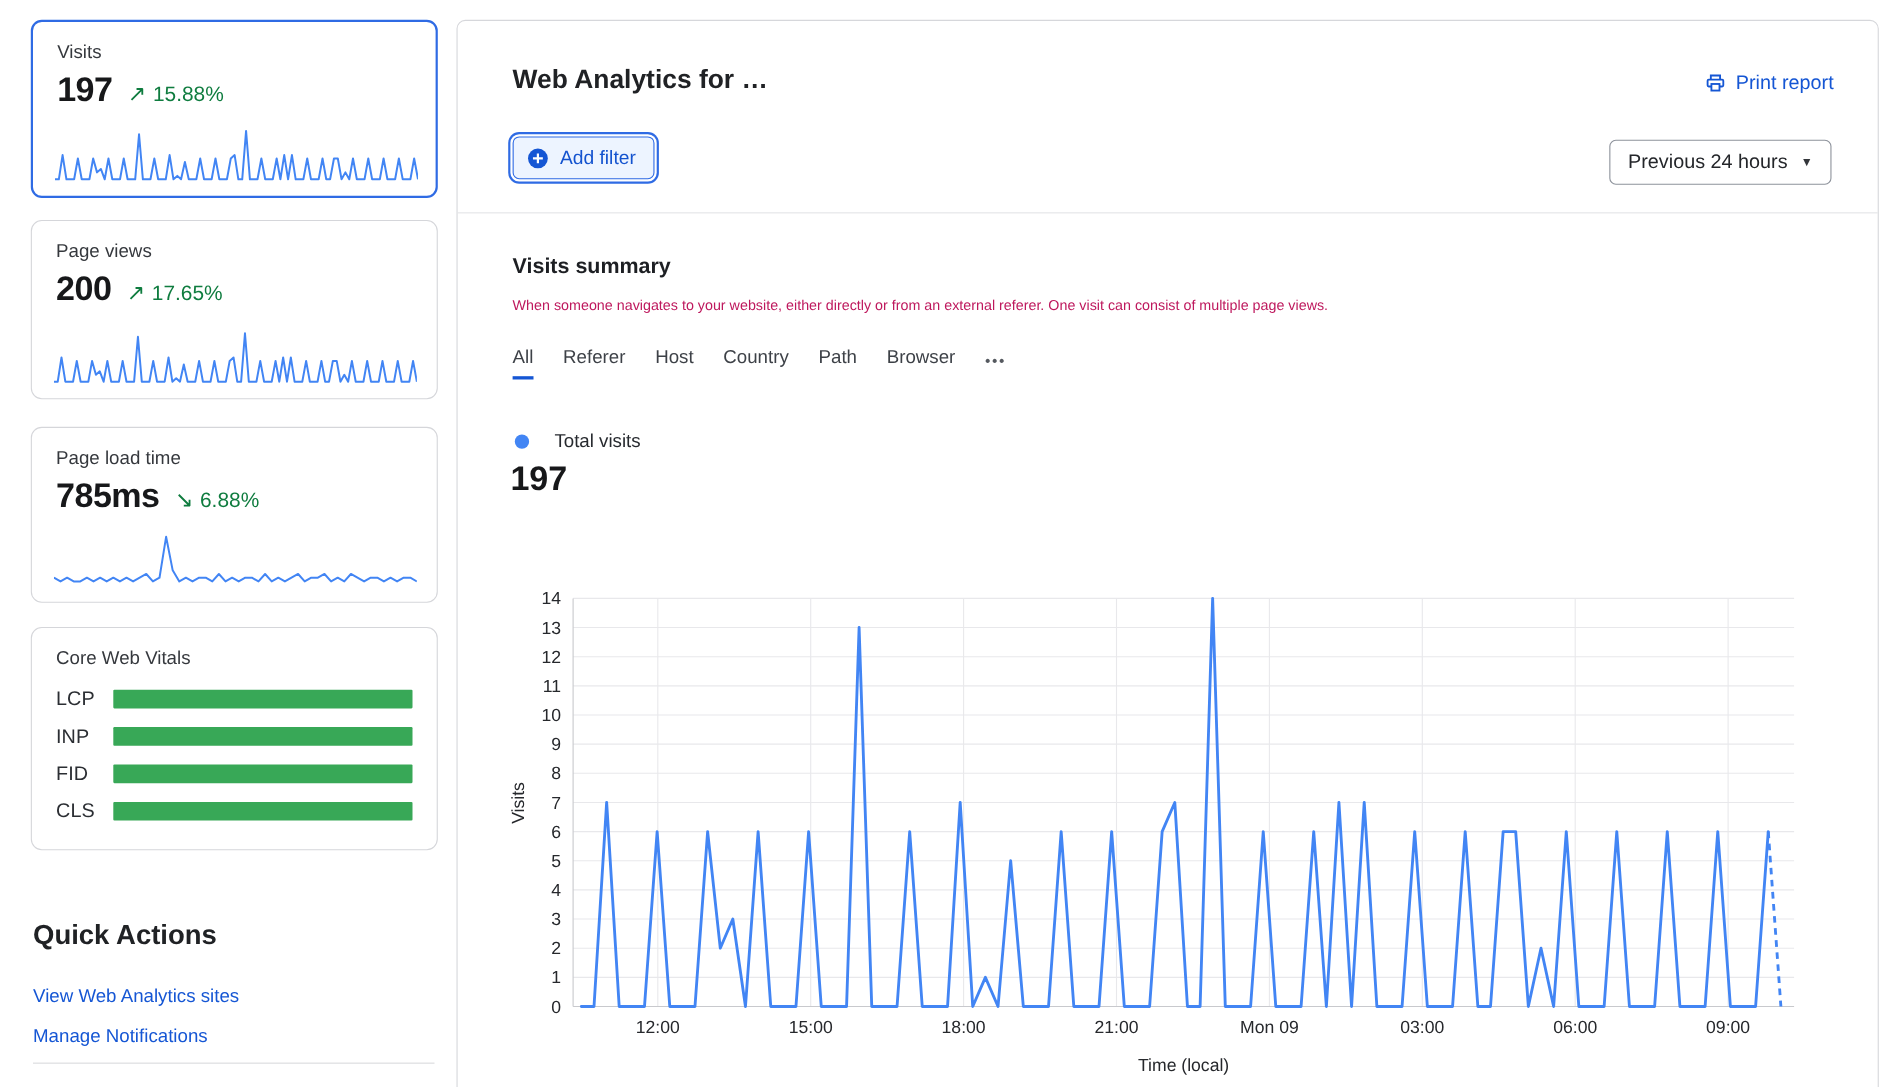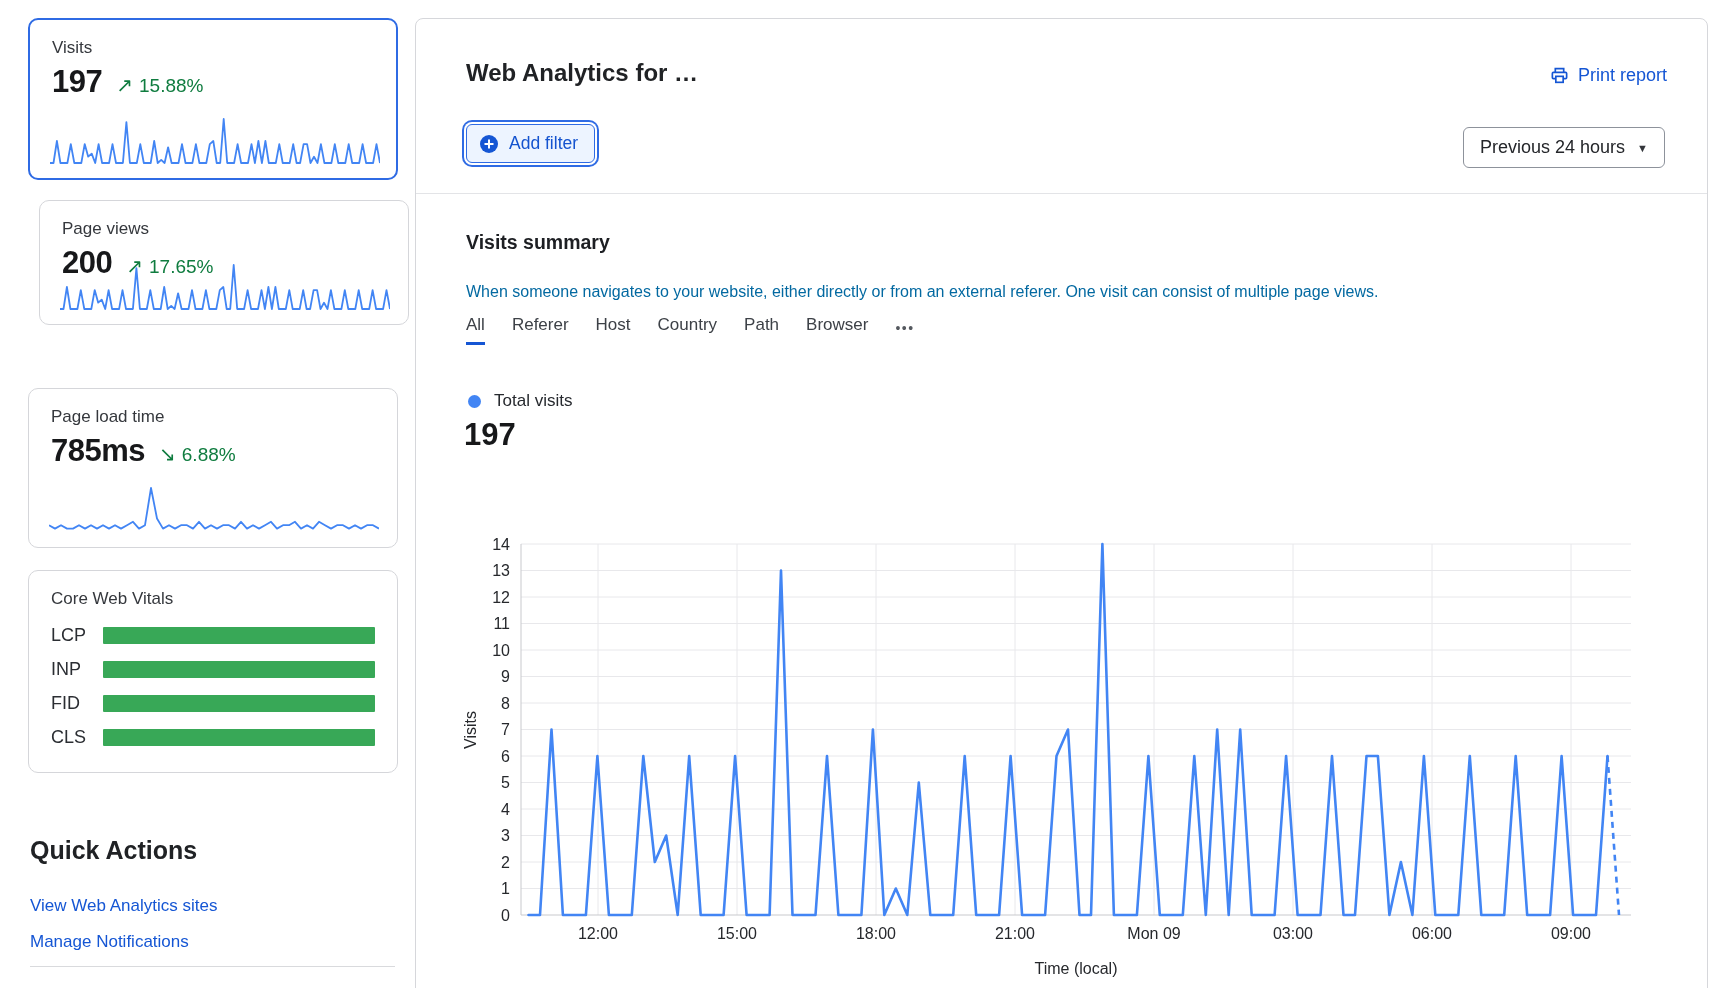--- a/index.html
+++ b/index.html
@@ -34,26 +34,26 @@
   .add-filter { position:absolute; left:50px; top:105px; display:flex; align-items:center; gap:10px;
                 background:#edf4ff; border:1px solid #2f6be4; border-radius:6px;
                 box-shadow:0 0 0 2px #ffffff, 0 0 0 4px #2f6be4;
                 padding:8px 16px 8px 12px; font-size:17.5px; color:#1453cf; cursor:pointer; }
   .time-range { position:absolute; right:42px; top:108px; display:flex; align-items:center; gap:12px;
                 background:#fff; border:1px solid #8d929b; border-radius:6px;
                 padding:9px 16px; font-size:18px; color:#24262a; cursor:pointer; }
   .caret { font-size:11px; color:#33363b; }
   .panel-divider { position:absolute; left:0; top:174px; width:100%; height:1px; background:#e3e4e7; }
   .summary-title { position:absolute; left:50px; top:212px; font-size:19.5px; font-weight:bold; color:#1d1f23; }
-  .summary-desc { position:absolute; left:50px; top:264px; font-size:16px; color:#0369a1; }
+  .summary-desc { position:absolute; left:50px; top:251px; font-size:13px; color:#be185d; }
   .tabs { position:absolute; left:50px; top:296px; display:flex; gap:27px; align-items:flex-end; }
   .tab { font-size:17px; color:#3d4147; padding-bottom:7px; cursor:pointer; border-bottom:3px solid transparent; }
   .tab.active { border-bottom:3px solid #1556d4; }
   .tab-more { font-size:14px; letter-spacing:1.5px; color:#55595f; padding-bottom:9px; cursor:pointer; }
-  .legend { position:absolute; left:52px; top:372px; display:flex; align-items:center; gap:13px; }
+  .legend { position:absolute; left:52px; top:372px; display:flex; align-items:center; gap:23px; }
   .legend-dot { width:13px; height:13px; border-radius:50%; background:#4285f4; }
   .legend-label { font-size:17px; color:#26292e; }
   .total-visits { position:absolute; left:48px; top:398px; font-size:31px; font-weight:bold; color:#17181a; }
   #main-chart { position:absolute; left:40px; top:505px; }
   .chart-tick { font-size:16px; fill:#26282c; }
   .chart-axis-title { font-size:16px; fill:#26282c; }
 </style>
 </head>
 <body>
 
@@ -64,21 +64,21 @@
     <span class="card-trend">
       <span class="trend-arrow">↗</span>
       <span>15.88%</span>
     </span>
   </div>
   <svg class="spark" viewBox="0 0 330 52" preserveAspectRatio="none">
       <polyline points="0.0,49.0 3.5,49.0 6.9,27.0 10.4,49.0 13.9,49.0 17.4,49.0 20.8,30.1 24.3,49.0 27.8,49.0 31.3,49.0 34.7,30.1 38.2,42.7 41.7,39.6 45.2,49.0 48.6,30.1 52.1,49.0 55.6,49.0 59.1,49.0 62.5,30.1 66.0,49.0 69.5,49.0 72.9,49.0 76.4,8.1 79.9,49.0 83.4,49.0 86.8,49.0 90.3,30.1 93.8,49.0 97.3,49.0 100.7,49.0 104.2,27.0 107.7,49.0 111.2,45.9 114.6,49.0 118.1,33.3 121.6,49.0 125.1,49.0 128.5,49.0 132.0,30.1 135.5,49.0 138.9,49.0 142.4,49.0 145.9,30.1 149.4,49.0 152.8,49.0 156.3,49.0 159.8,30.1 163.3,27.0 166.7,49.0 170.2,49.0 173.7,5.0 177.2,49.0 180.6,49.0 184.1,49.0 187.6,30.1 191.1,49.0 194.5,49.0 198.0,49.0 201.5,30.1 204.9,49.0 208.4,27.0 211.9,49.0 215.4,27.0 218.8,49.0 222.3,49.0 225.8,49.0 229.3,30.1 232.7,49.0 236.2,49.0 239.7,49.0 243.2,30.1 246.6,49.0 250.1,49.0 253.6,30.1 257.1,30.1 260.5,49.0 264.0,42.7 267.5,49.0 270.9,30.1 274.4,49.0 277.9,49.0 281.4,49.0 284.8,30.1 288.3,49.0 291.8,49.0 295.3,49.0 298.7,30.1 302.2,49.0 305.7,49.0 309.2,49.0 312.6,30.1 316.1,49.0 319.6,49.0 323.1,49.0 326.5,30.1 330.0,49.0" fill="none" stroke="#4285f4" stroke-width="1.8" stroke-linejoin="round"></polyline>
     </svg>
 </div>
 
-<div class="card" style="top:200px;height:125px;margin-left:11px;">
+<div class="card" style="top:200px;height:163px;">
   <div class="card-label">Page views</div>
   <div class="card-valrow">
     <span class="card-value">200</span>
     <span class="card-trend">
       <span class="trend-arrow">↗</span>
       <span>17.65%</span>
     </span>
   </div>
   <svg class="spark" viewBox="0 0 330 52" preserveAspectRatio="none">
       <polyline points="0.0,49.0 3.5,49.0 6.9,27.0 10.4,49.0 13.9,49.0 17.4,49.0 20.8,30.1 24.3,49.0 27.8,49.0 31.3,49.0 34.7,30.1 38.2,42.7 41.7,39.6 45.2,49.0 48.6,30.1 52.1,49.0 55.6,49.0 59.1,49.0 62.5,30.1 66.0,49.0 69.5,49.0 72.9,49.0 76.4,8.1 79.9,49.0 83.4,49.0 86.8,49.0 90.3,30.1 93.8,49.0 97.3,49.0 100.7,49.0 104.2,27.0 107.7,49.0 111.2,45.9 114.6,49.0 118.1,33.3 121.6,49.0 125.1,49.0 128.5,49.0 132.0,30.1 135.5,49.0 138.9,49.0 142.4,49.0 145.9,30.1 149.4,49.0 152.8,49.0 156.3,49.0 159.8,30.1 163.3,27.0 166.7,49.0 170.2,49.0 173.7,5.0 177.2,49.0 180.6,49.0 184.1,49.0 187.6,30.1 191.1,49.0 194.5,49.0 198.0,49.0 201.5,30.1 204.9,49.0 208.4,27.0 211.9,49.0 215.4,27.0 218.8,49.0 222.3,49.0 225.8,49.0 229.3,30.1 232.7,49.0 236.2,49.0 239.7,49.0 243.2,30.1 246.6,49.0 250.1,49.0 253.6,30.1 257.1,30.1 260.5,49.0 264.0,42.7 267.5,49.0 270.9,30.1 274.4,49.0 277.9,49.0 281.4,49.0 284.8,30.1 288.3,49.0 291.8,49.0 295.3,49.0 298.7,30.1 302.2,49.0 305.7,49.0 309.2,49.0 312.6,30.1 316.1,49.0 319.6,49.0 323.1,49.0 326.5,30.1 330.0,49.0" fill="none" stroke="#4285f4" stroke-width="1.8" stroke-linejoin="round"></polyline>

